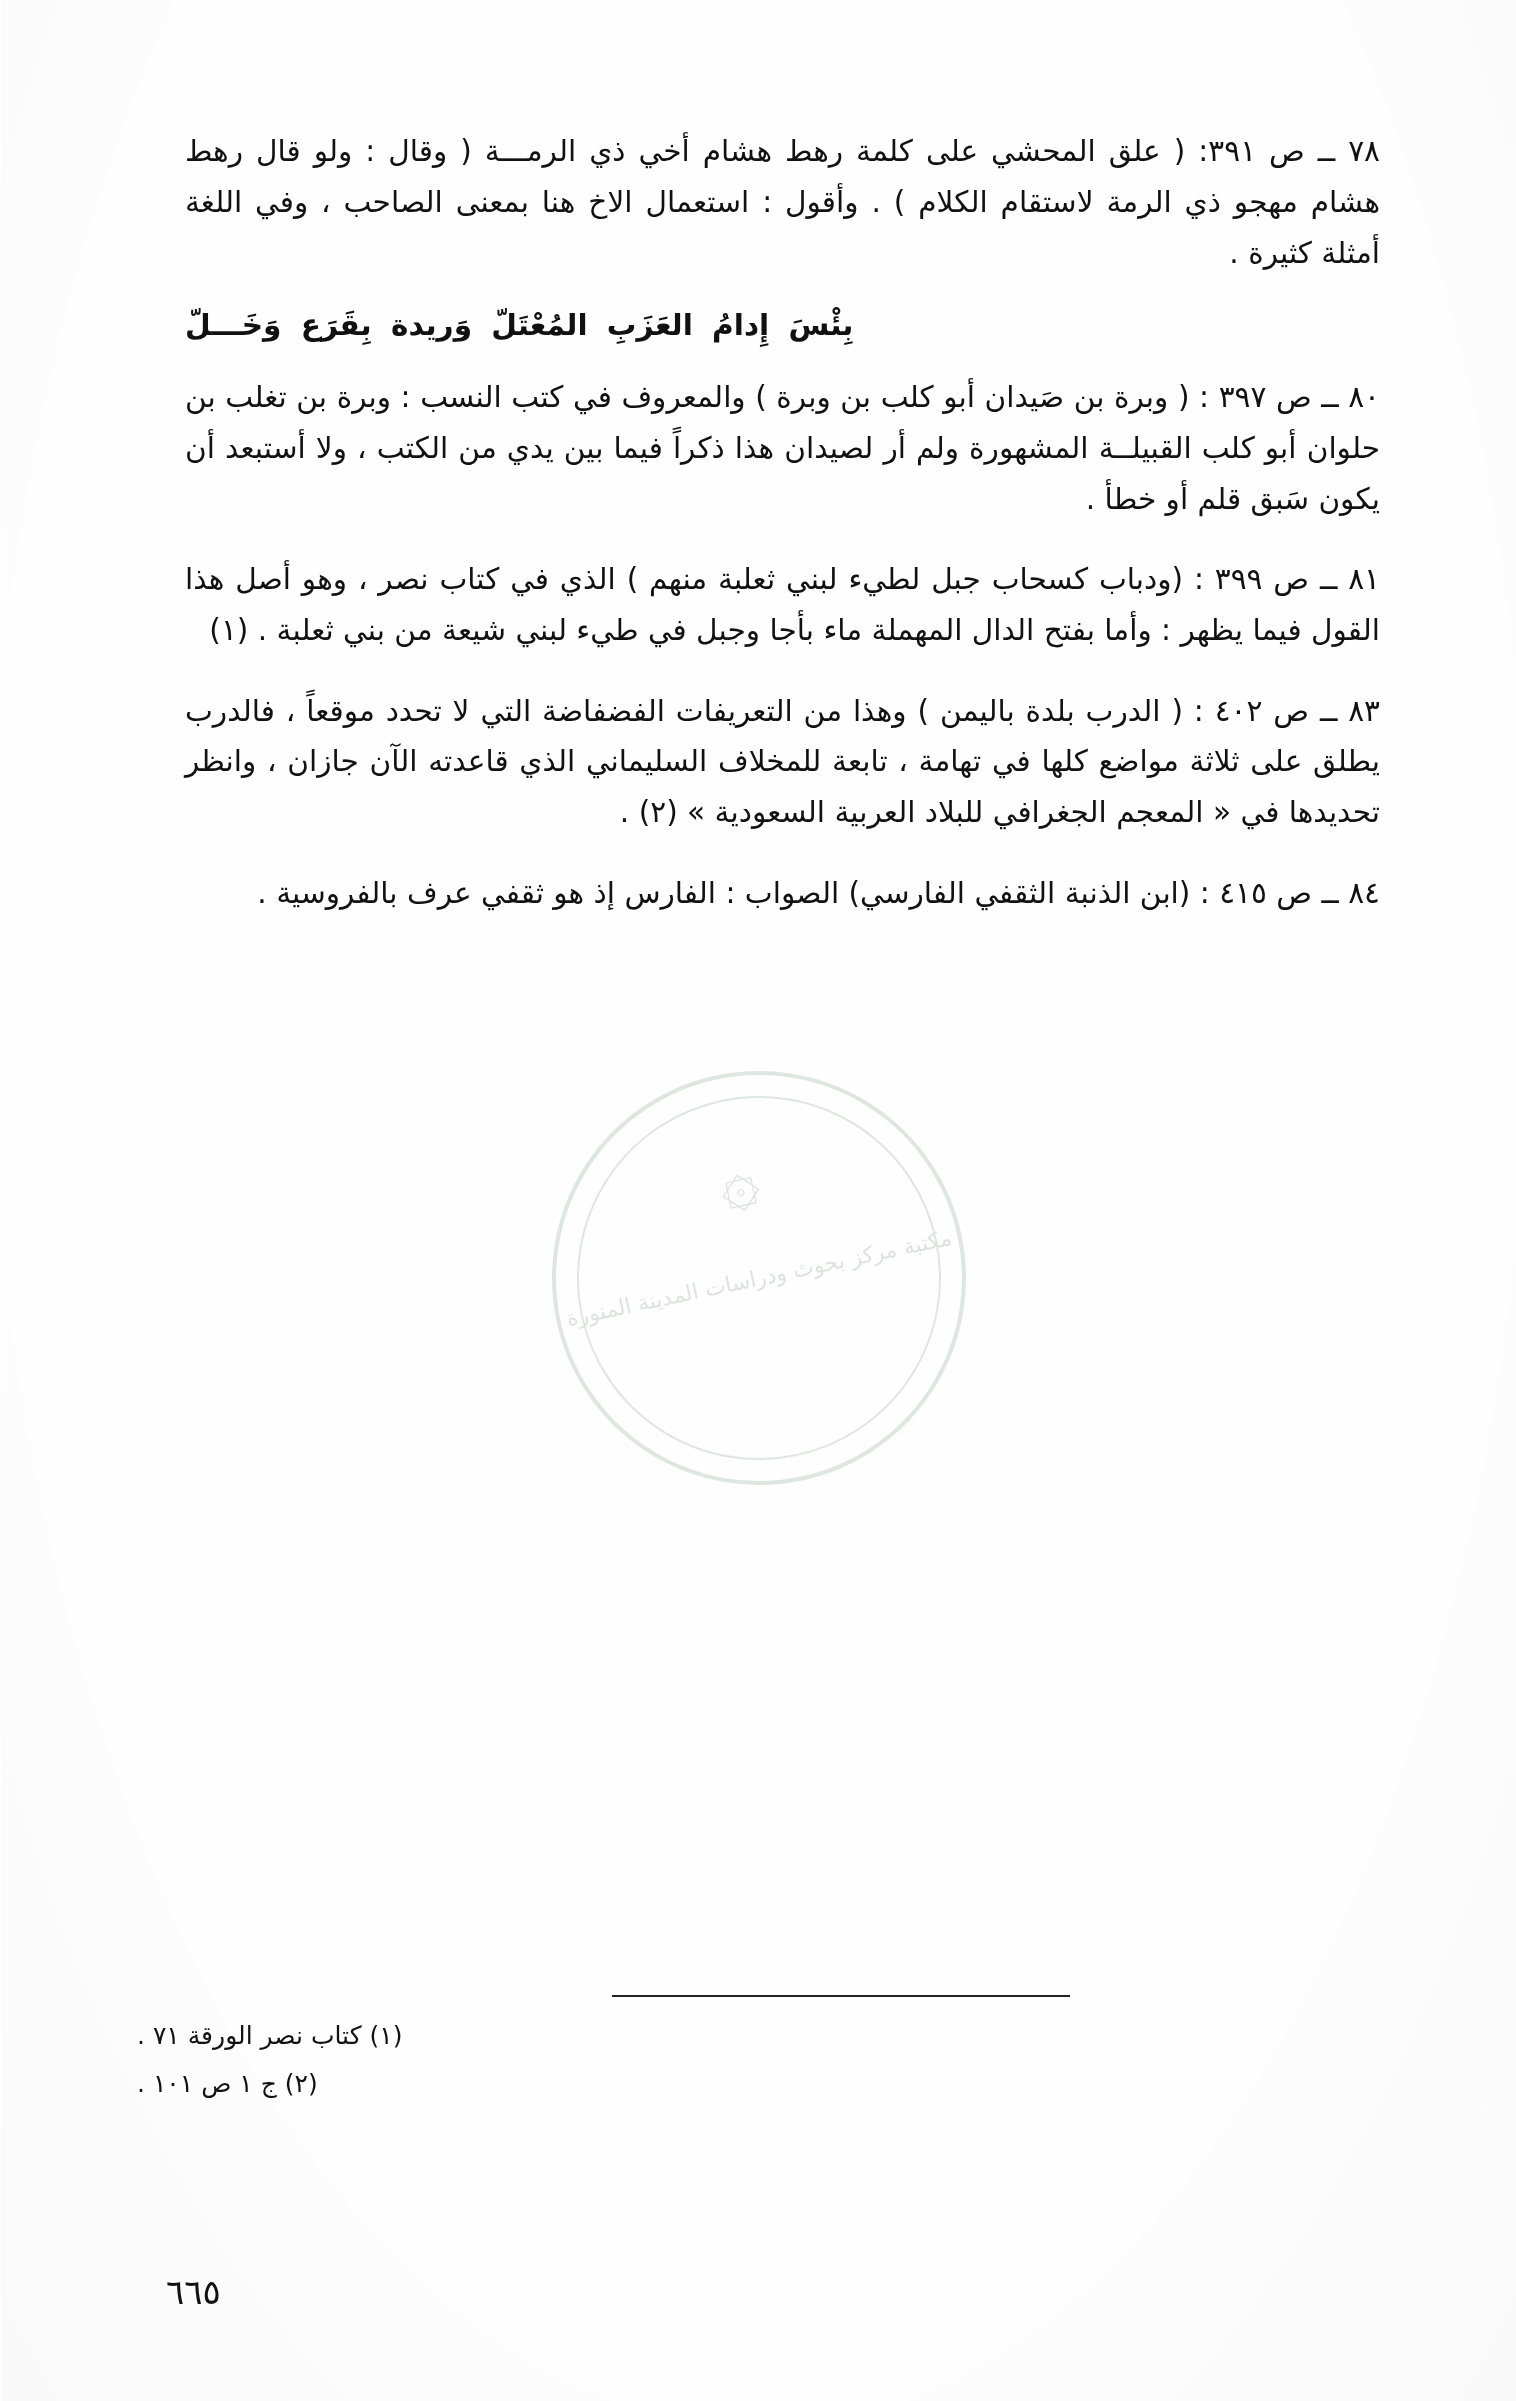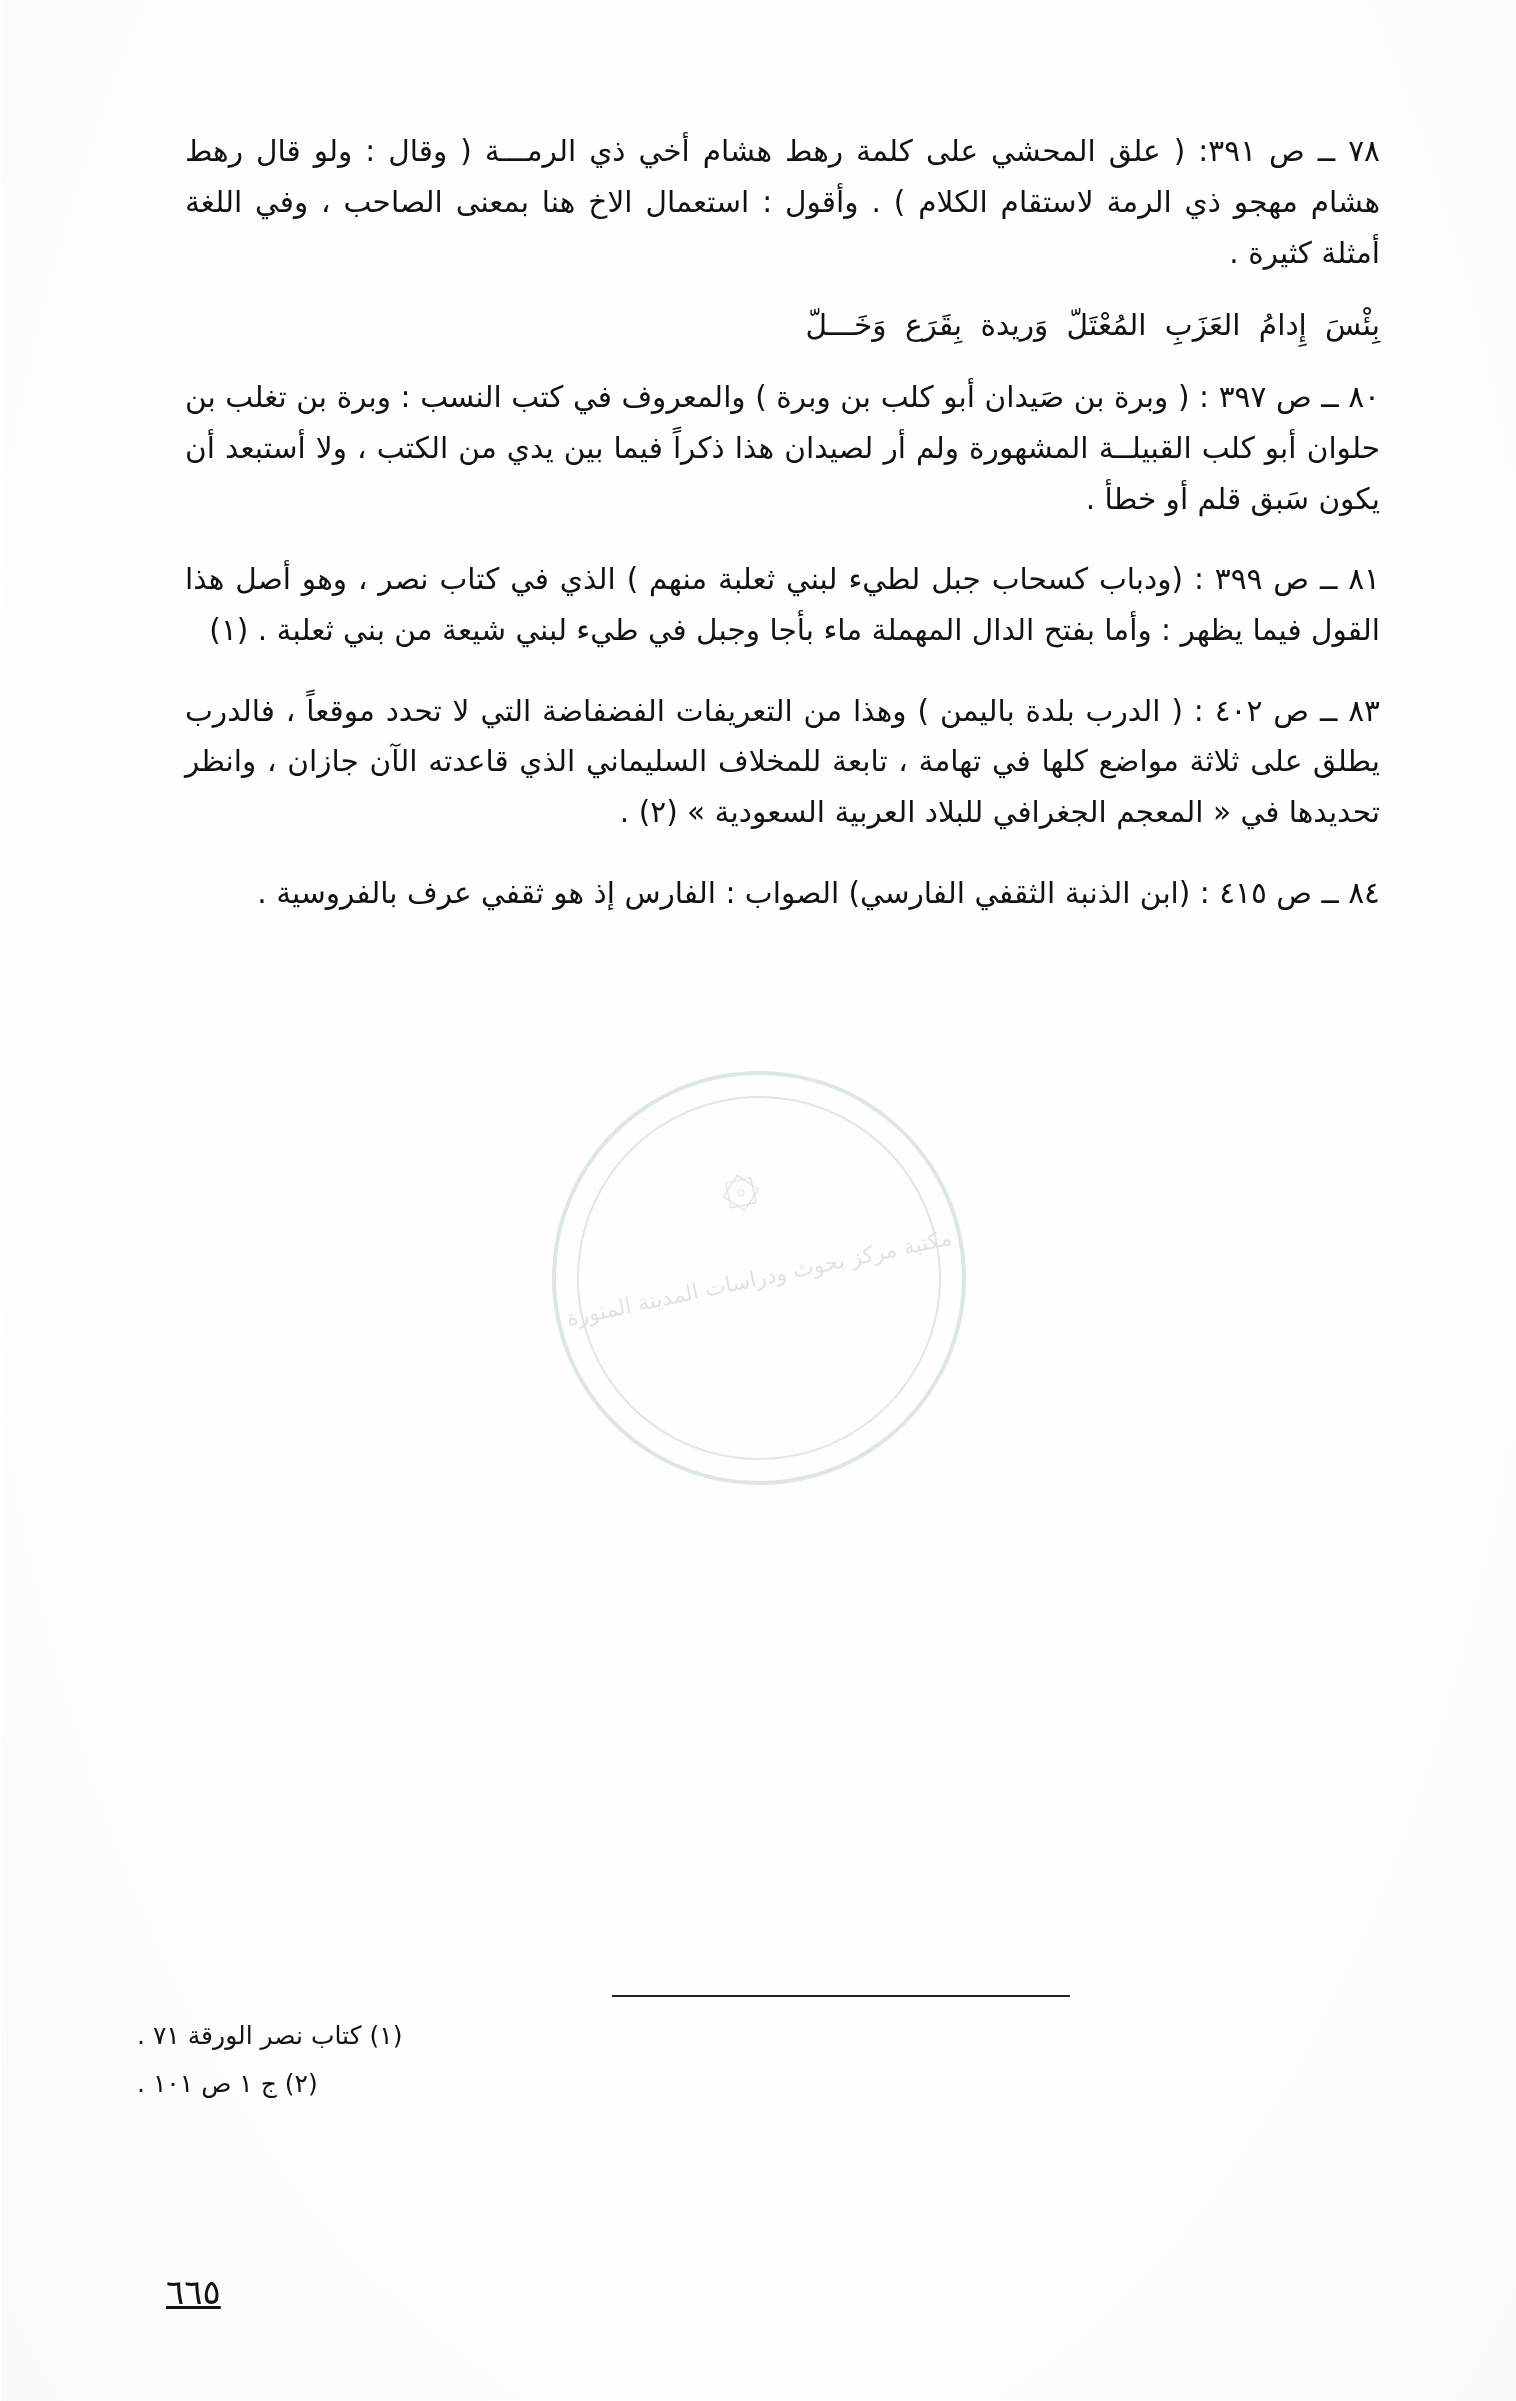--- a/index.html
+++ b/index.html
@@ -49,24 +49,25 @@
     margin: 0 0 29.6px 0;
     letter-spacing: 0.1px;
   }
 
   .para.last-center {
     text-align: justify;
   }
 
   .verse {
     font-size: 29.6px;
-    text-align: right;
+    text-align: left;
     margin: 25px 0 29.6px 0;
     letter-spacing: 0.7px;
     word-spacing: 8.9px;
+    font-weight: bold;
   }
 
   .footnotes {
     position: absolute;
     top: 1995px;
     right: 137px;
     left: 137px;
     direction: rtl;
   }
 
@@ -85,21 +86,20 @@
     padding-right: 384px;
   }
 
   .page-number {
     position: absolute;
     left: 166px;
     bottom: 89px;
     font-size: 34px;
     letter-spacing: 1.5px;
     color: #111;
-    text-decoration: underline;
   }
 
   
   .watermark {
     position: absolute;
     top: 1071px;
     left: 50%;
     transform: translateX(-50%) rotate(-12deg);
     width: 414px;
     height: 414px;

